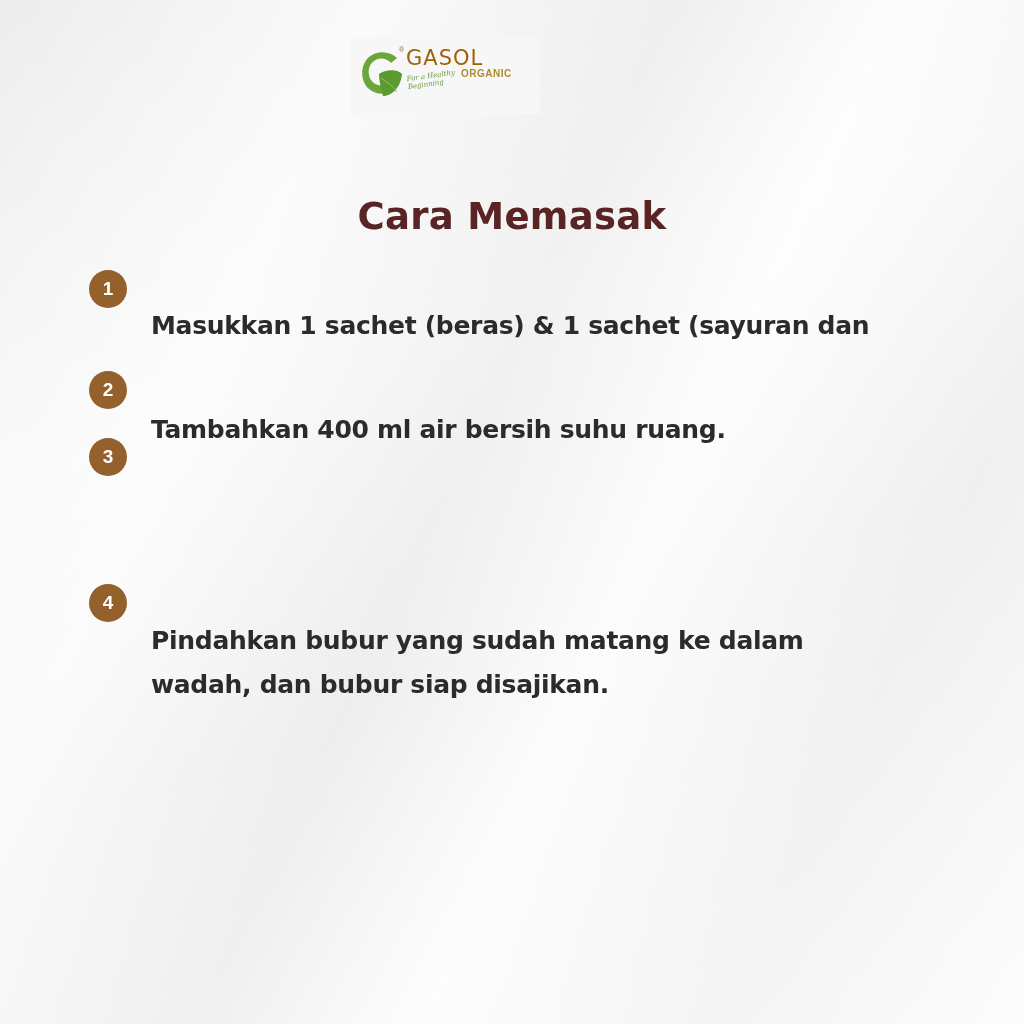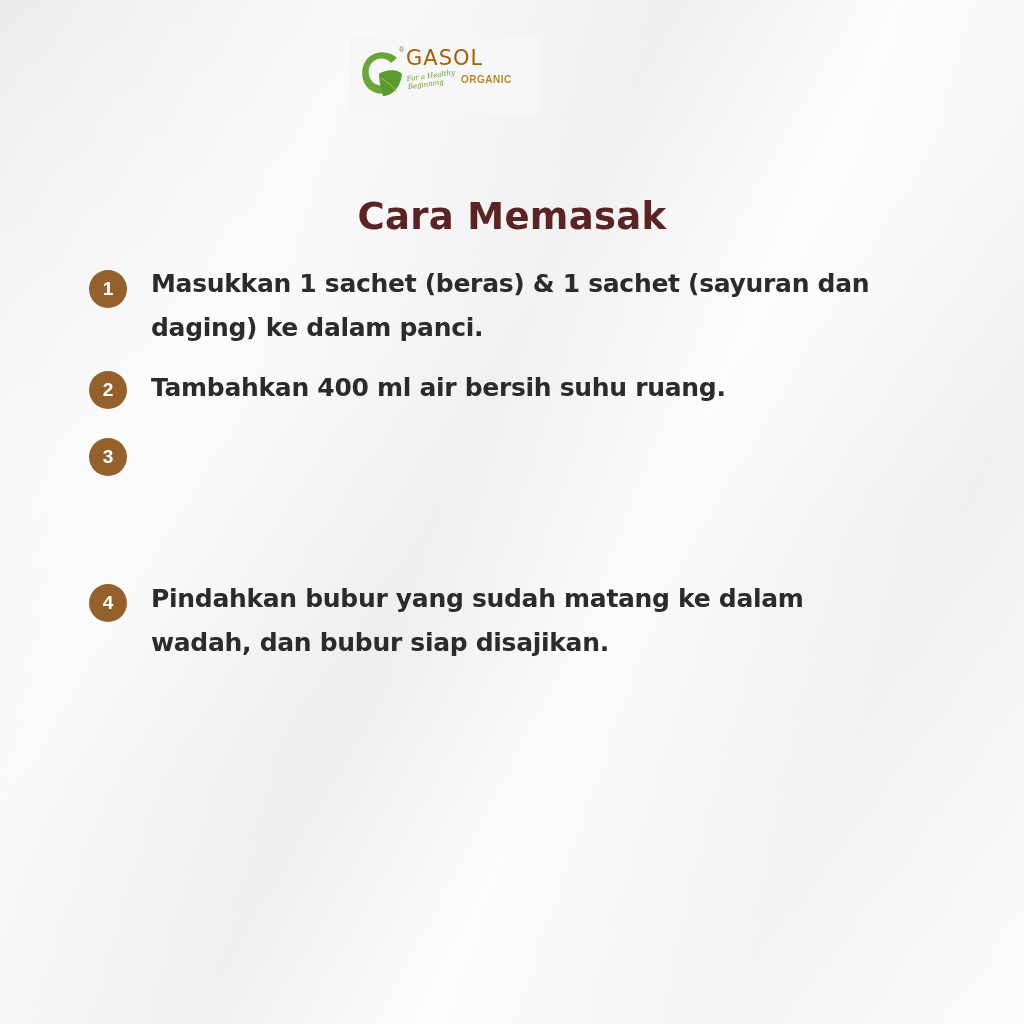--- a/index.html
+++ b/index.html
@@ -44,21 +44,21 @@
       top: 8px;
       font-family: "DejaVu Sans", sans-serif;
       font-size: 21px;
       letter-spacing: 1px;
       color: #a16207;
       font-weight: normal;
     }
     .logo-organic {
       position: absolute;
       left: 111px;
-      top: 36px;
+      top: 30px;
       font-family: "Liberation Sans", sans-serif;
       font-weight: bold;
       font-size: 10px;
       color: #b08a2e;
       letter-spacing: 0.5px;
     }
     .logo-tagline {
       position: absolute;
       left: 57px;
       top: 33px;
@@ -106,20 +106,21 @@
       line-height: 38px;
       text-align: center;
     }
     .step-text {
       font-family: "DejaVu Sans", sans-serif;
       font-weight: bold;
       font-size: 25px;
       line-height: 44px;
       color: #2b2b2b;
       letter-spacing: -0.3px;
+      margin-top: 42px;
     }
     .step-1 { position: absolute; top: 0; }
     .step-1 .step-badge { top: 8px; }
     .step-2 { position: absolute; top: 104px; }
     .step-2 .step-badge { top: 5px; }
     .step-3 { position: absolute; top: 167px; }
     .step-3 .step-badge { top: 9px; }
     .step-4 { position: absolute; top: 315px; }
     .step-4 .step-badge { top: 7px; }
   </style>
@@ -138,21 +139,20 @@
   <span class="logo-organic">ORGANIC</span>
 </div>
 
 <h1 class="title">Cara Memasak</h1>
 
 <div class="steps">
   <div class="step step-1">
     <div class="step-badge">1</div>
     <div class="step-text">
       <div>Masukkan 1 sachet (beras) &amp; 1 sachet (sayuran dan</div>
-      <div>daging) ke dalam panci.</div>
     </div>
   </div>
   <div class="step step-2">
     <div class="step-badge">2</div>
     <div class="step-text">
       <div>Tambahkan 400 ml air bersih suhu ruang.</div>
     </div>
   </div>
   <div class="step step-3">
     <div class="step-badge">3</div>

